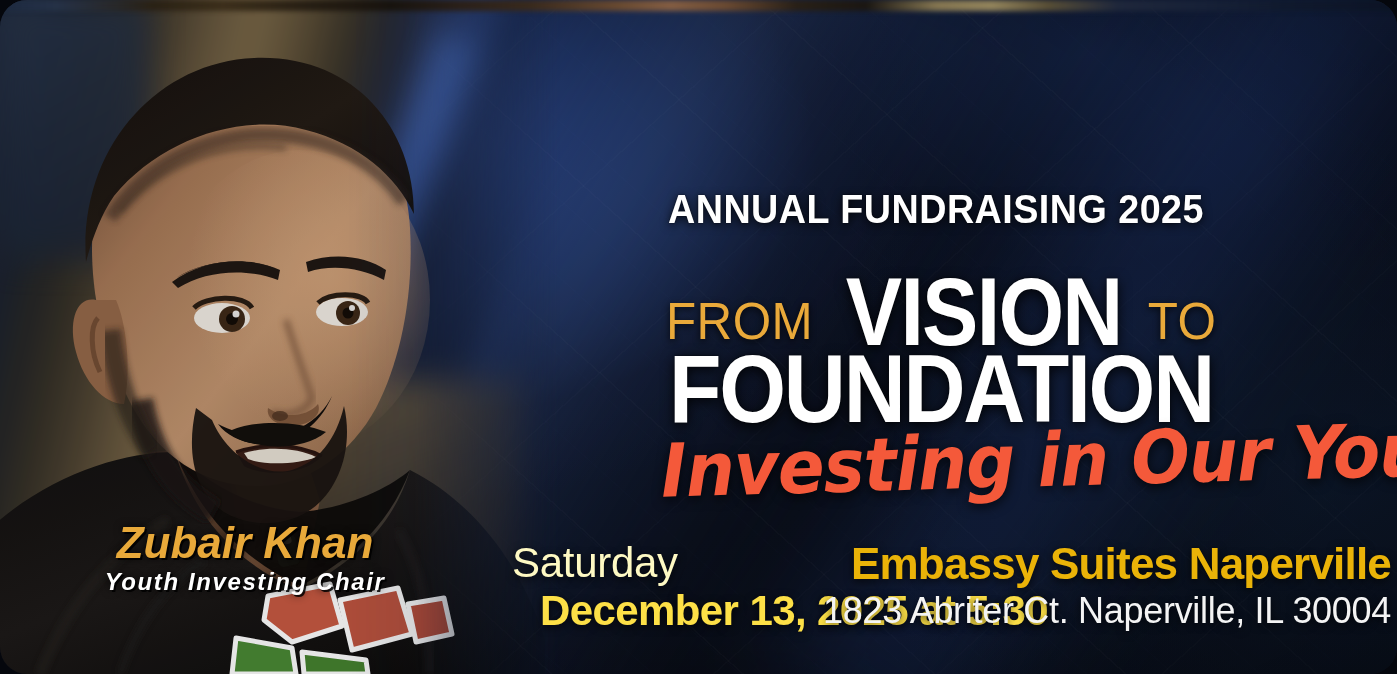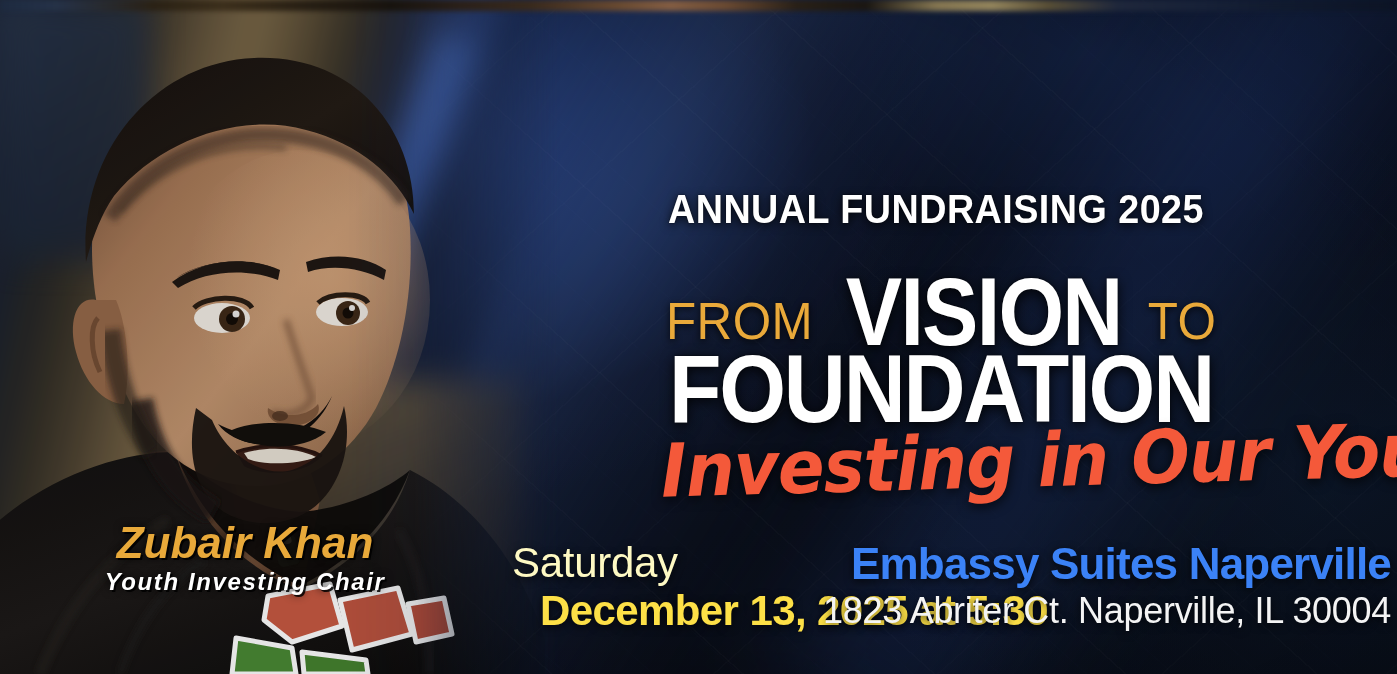--- a/index.html
+++ b/index.html
@@ -11,20 +11,21 @@
     background: #05070d;
     font-family: "Liberation Sans", sans-serif;
   }
 
   #flyer {
     position: relative;
     width: 1397px;
     height: 674px;
     overflow: hidden;
     background: #0a0e18;
+    border-radius: 27px;
   }
 
   
   .bg-base {
     position: absolute;
     inset: 0;
     background:
       radial-gradient(ellipse 620px 430px at 31% 22%, #22386e 0%, #16264c 32%, rgba(12,18,36,0.55) 62%, rgba(10,14,24,0) 82%),
       radial-gradient(ellipse 500px 380px at 78% 8%, #101c38 0%, rgba(10,16,32,0.5) 55%, rgba(10,14,24,0) 80%),
       radial-gradient(ellipse 700px 500px at 96% 72%, #0b1526 0%, rgba(8,12,22,0) 70%),
@@ -282,21 +283,21 @@
   
   .venueblock {
     position: absolute;
     right: 6px; top: 542px;
     text-align: right;
     white-space: nowrap;
   }
   .venue-name {
     font-size: 44px;
     font-weight: 700;
-    color: #3b82f6;
+    color: #eab308;
     line-height: 1.0;
     letter-spacing: -0.8px;
     text-shadow: 0 2px 8px rgba(0,0,0,0.8);
   }
   .venue-addr {
     font-size: 36px;
     font-weight: 400;
     color: #f4f4f4;
     line-height: 1.05;
     margin-top: 6px;

